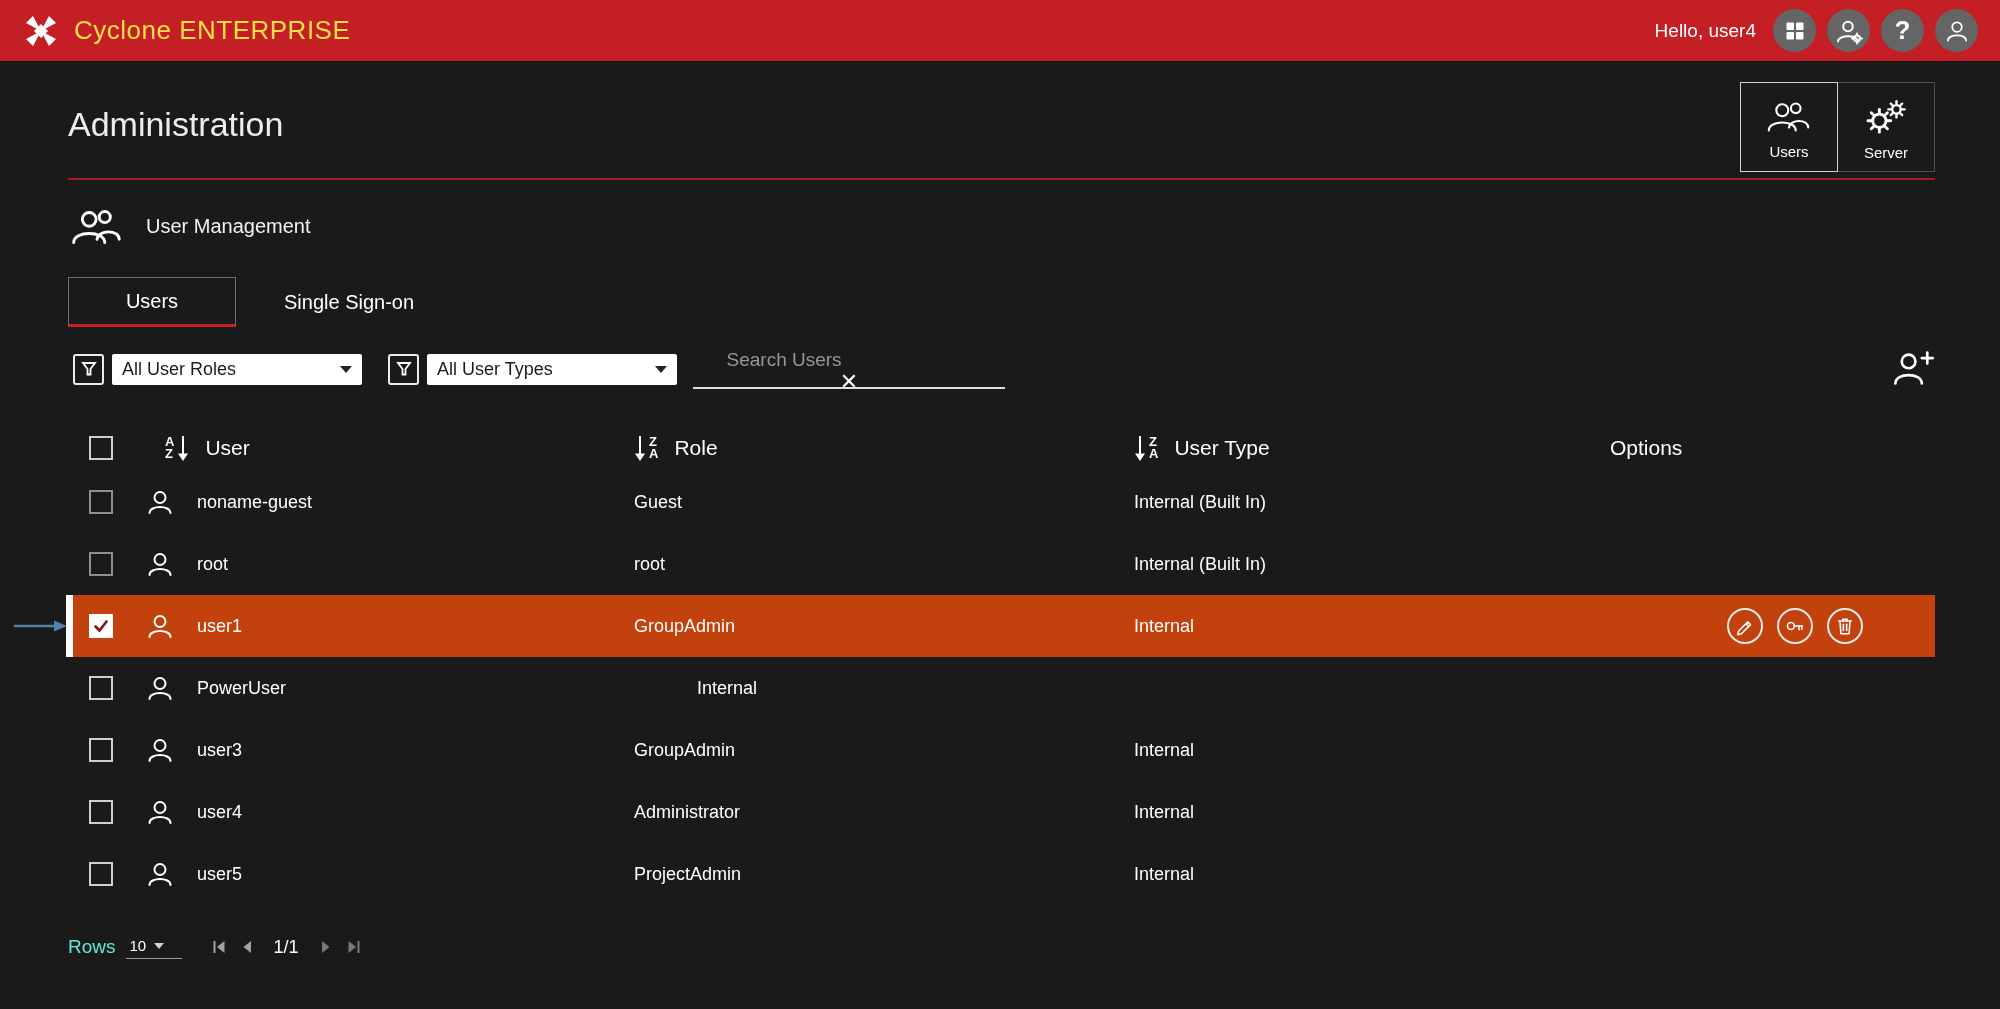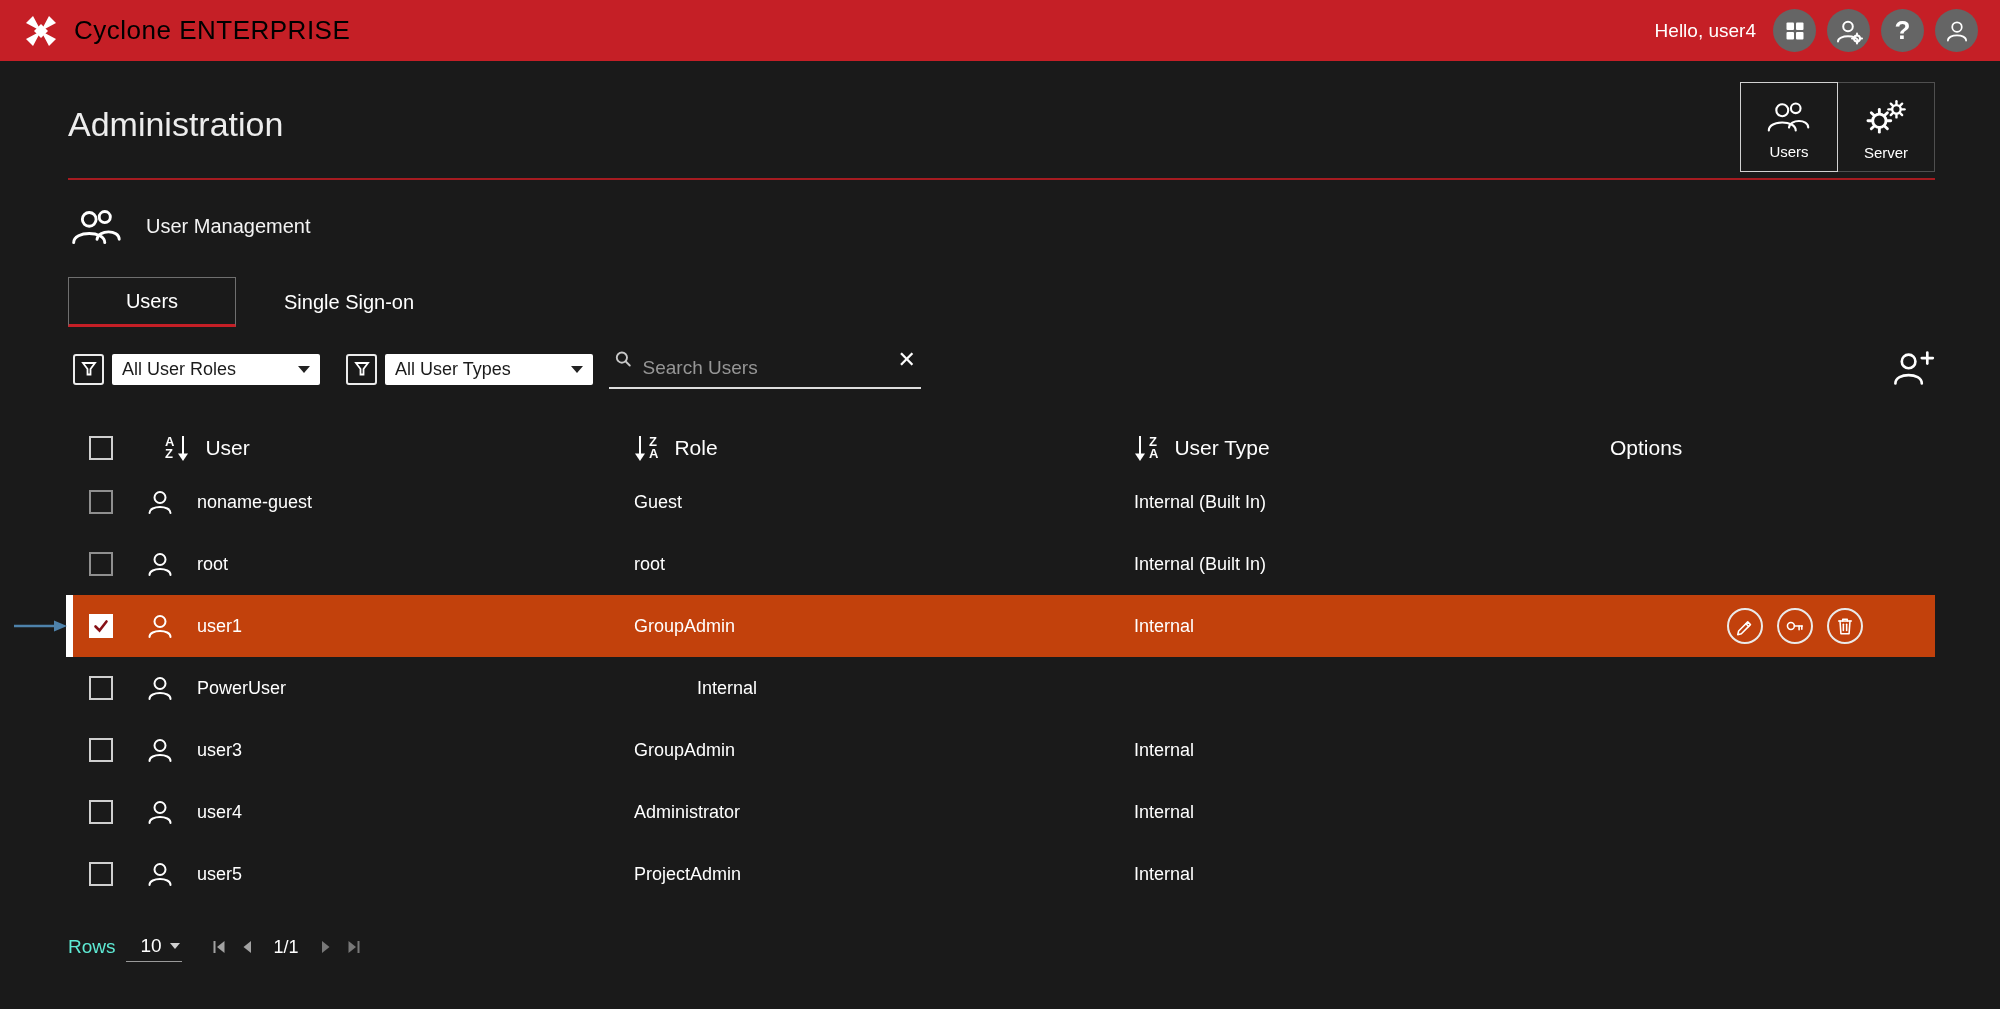--- a/index.html
+++ b/index.html
@@ -5,21 +5,21 @@
   * { margin:0; padding:0; box-sizing:border-box; }
   html,body { width:2000px; height:1009px; overflow:hidden; background:#1a1a1a;
     font-family:"Liberation Sans","DejaVu Sans",sans-serif; color:#fff; }
   body { position:relative; }
   button { font-family:inherit; cursor:pointer; }
 
   
   .topbar { position:absolute; top:0; left:0; right:0; height:61px; background:#c51f26;
     display:flex; align-items:center; justify-content:space-between; padding:0 22px; }
   .brand { display:flex; align-items:center; gap:14px; }
-  .brand-title { font-size:26px; color:#000000; letter-spacing:.5px; }
+  .brand-title { font-size:26px; color:#fde047; letter-spacing:.5px; }
   .topbar-right { display:flex; align-items:center; gap:11px;margin-left:32px; }
   .greeting { font-size:19px; margin-right:6px; }
   .circ-btn { width:43px; height:43px; border-radius:50%; border:none; background:#656565;
     display:flex; align-items:center; justify-content:center; color:#fff; }
   .circ-btn svg { stroke:#fff; fill:none; stroke-width:2; stroke-linecap:round; }
   .circ-btn .qmark { font-size:26px; font-weight:bold; color:#fff; }
 
   
   .content { position:absolute; top:61px; left:0; right:0; bottom:0;border-radius:25px; }
 
@@ -42,28 +42,28 @@
   .tab { display:flex; align-items:center; justify-content:center; font-size:20px; color:#fff; }
   .tab.active { width:168px; border:1px solid #6f6f6f; border-bottom:3px solid #c51f26; }
   .tab.plain { padding:0 48px; }
 
   
   .filter-row { position:absolute; left:68px; right:65px; top:288px; height:40px;
     display:flex; align-items:center; padding-left:5px; }
   .filter-btn { width:31px; height:31px; border:2px solid #ececec; border-radius:3px; background:transparent;
     display:flex; align-items:center; justify-content:center; margin-right:8px; }
   .filter-btn svg { stroke:#fff; fill:none; stroke-width:1.8; }
-  .select { width:208px; height:31px; background:#fff; color:#1b1b1b; display:flex; align-items:center;
+  .select { width:250px; height:31px; background:#fff; color:#1b1b1b; display:flex; align-items:center;
     padding:8px 10px; font-size:18px; border-radius:2px; }
   .select + .filter-btn { margin-left:26px; }
   .caret { width:0; height:0; border-left:6px solid transparent; border-right:6px solid transparent;
     border-top:7px solid #222; margin-left:auto; }
   .caret.light { border-top-color:#d0d0d0; border-left-width:5px; border-right-width:5px; border-top-width:6px; margin-left:8px; }
   .search { width:312px; height:40px; margin-left:16px; border-bottom:2px solid #dedede;
-    display:flex; gap:10px; padding:0 5px; }
+    display:flex; align-items:center; gap:0; padding:0 5px;flex-direction:column; }
   .search svg { stroke:#c9c9c9; fill:none; stroke-width:2; stroke-linecap:round; }
   .search input { flex:1; border:none; outline:none; background:transparent; color:#e8e8e8; font-size:19px; }
   .search input::placeholder { color:#969696; }
   .clear-x { font-size:22px; color:#fff; cursor:pointer; line-height:1; }
   .add-user { margin-left:auto; background:transparent; border:none; }
   .add-user svg { stroke:#fff; fill:none; stroke-width:2.4; stroke-linecap:round; }
 
   
   .table { position:absolute; left:73px; right:65px; top:364px; }
   .thead { display:flex; align-items:center; height:46px; padding-left:16px; font-size:21px; color:#fdfdfd; }
@@ -101,21 +101,21 @@
 
   
   .annotation { position:absolute; left:14px; top:619px; }
   .annotation line { stroke:#4e82ab; stroke-width:2.4; }
   .annotation polygon { fill:#4e82ab; }
 
   
   .footer { position:absolute; left:68px; top:866px; height:40px; display:flex; align-items:center; }
   .rows-label { font-size:19px; color:#5eead4; }
   .rows-select { margin-left:10px; width:56px; display:flex; align-items:center; border-bottom:1px solid #9a9a9a;
-    padding:2px 2px 4px 4px; font-size:19px; cursor:pointer;justify-content:flex-end; }
+    padding:2px 2px 4px 4px; font-size:15px; cursor:pointer; }
   .pager { margin-left:26px; display:flex; align-items:center; gap:4px; }
   .pg { width:24px; height:24px; border:none; background:transparent; color:#a2a2a2;
     display:flex; align-items:center; justify-content:center; }
   .pg.dim { color:#787878; }
   .pg svg { fill:currentColor; }
   .page-ind { font-size:18px; color:#fff; margin:0 10px; }
 </style>
 </head>
 <body>
 

